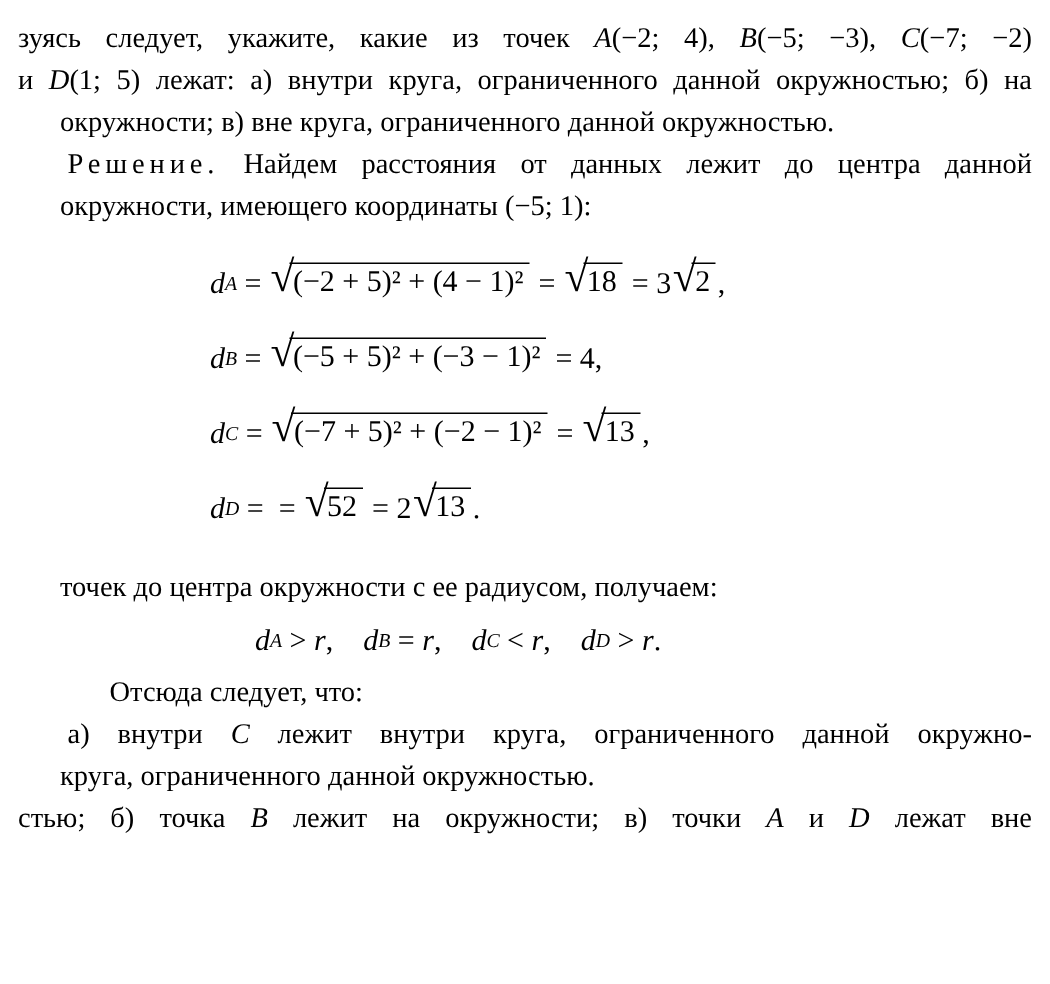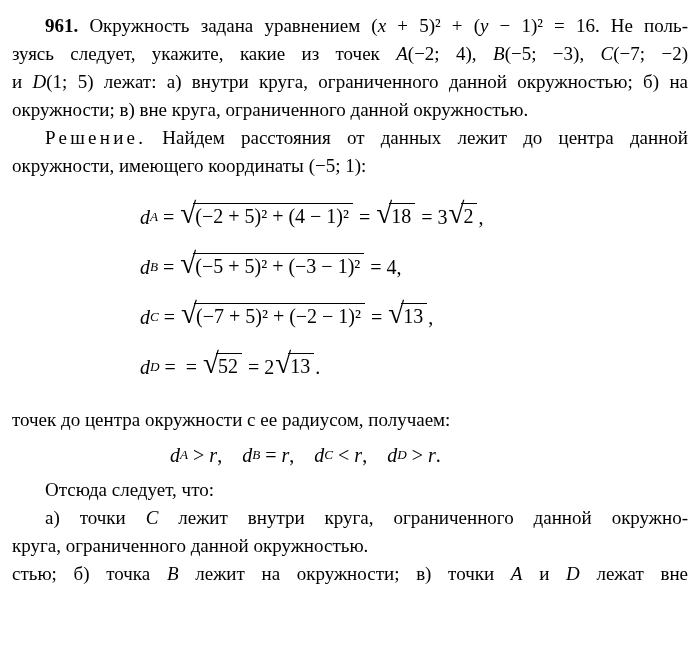--- a/index.html
+++ b/index.html
@@ -13,21 +13,21 @@
   .page { padding: 12px 12px 0 12px; width: 676px; }
 
   
   .line {
     line-height: 28px;
     text-align: justify;
     text-align-last: justify;
     white-space: nowrap;
     overflow: hidden;
   }
-  .line.last { text-align-last: left; }
+  .line.last { text-align-last: left; margin-left: 28px; }
   .line.indent { padding-left: 33px; }
 
   .run-n { font-style: normal; }
   .run-b { font-weight: bold; }
   .run-i, .it { font-style: italic; }
   .run-sp { letter-spacing: 0.17em; }
 
   
   .eq-block { margin: 12px 0 14px 128px; }
   .eq-row {
@@ -54,21 +54,20 @@
     display: inline-block; vertical-align: top;
     border-top: 1.6px solid currentColor;
     padding: 1px 4px 0 2px;
   }
 </style>
 </head>
 <body style="background: rgb(255, 255, 255); color: rgb(0, 0, 0);">
 
 <div class="page">
   <section>
-      <div class="line indent"><span class="run-b">961.</span><span class="run-n"> Окружность задана уравнением (</span><span class="run-i">x</span><span class="run-n"> + 5)² + (</span><span class="run-i">y</span><span class="run-n"> − 1)² = 16. Не поль-</span></div>
       <div class="line"><span class="run-n">зуясь следует, укажите, какие из точек </span><span class="run-i">A</span><span class="run-n">(−2; 4), </span><span class="run-i">B</span><span class="run-n">(−5; −3), </span><span class="run-i">C</span><span class="run-n">(−7; −2)</span></div>
       <div class="line"><span class="run-n">и </span><span class="run-i">D</span><span class="run-n">(1; 5) лежат: а) внутри круга, ограниченного данной окружностью; б) на</span></div>
       <div class="line last"><span class="run-n">окружности; в) вне круга, ограниченного данной окружностью.</span></div>
     </section>
   <section>
       <div class="line indent"><span class="run-sp">Решение.</span><span class="run-n"> Найдем расстояния от данных лежит до центра данной</span></div>
       <div class="line last"><span class="run-n">окружности, имеющего координаты (−5; 1):</span></div>
     </section>
 
   <div class="eq-block">
@@ -81,17 +80,17 @@
   <section>
       <div class="line last"><span class="run-n">точек до центра окружности с ее радиусом, получаем:</span></div>
     </section>
 
   <div class="eq-row comparison"><span class="it">d</span><sub>A</sub><span> &gt; </span><span class="it">r</span><span>,</span><span class="gap"></span><span class="it">d</span><sub>B</sub><span> = </span><span class="it">r</span><span>,</span><span class="gap"></span><span class="it">d</span><sub>C</sub><span> &lt; </span><span class="it">r</span><span>,</span><span class="gap"></span><span class="it">d</span><sub>D</sub><span> &gt; </span><span class="it">r</span><span>.</span></div>
 
   <section>
       <div class="line last indent"><span class="run-n">Отсюда следует, что:</span></div>
     </section>
   <section>
-      <div class="line indent"><span class="run-n">а) точки </span><span class="run-i">C</span><span class="run-n"> лежит внутри круга, ограниченного данной окружно-</span></div>
+      <div class="line indent"><span class="run-n">а) внутри </span><span class="run-i">C</span><span class="run-n"> лежит внутри круга, ограниченного данной окружно-</span></div>
       <div class="line last"><span class="run-n">круга, ограниченного данной окружностью.</span></div>
       <div class="line"><span class="run-n">стью; б) точка </span><span class="run-i">B</span><span class="run-n"> лежит на окружности; в) точки </span><span class="run-i">A</span><span class="run-n"> и </span><span class="run-i">D</span><span class="run-n"> лежат вне</span></div>
     </section>
 </div>
 
 </body></html>

